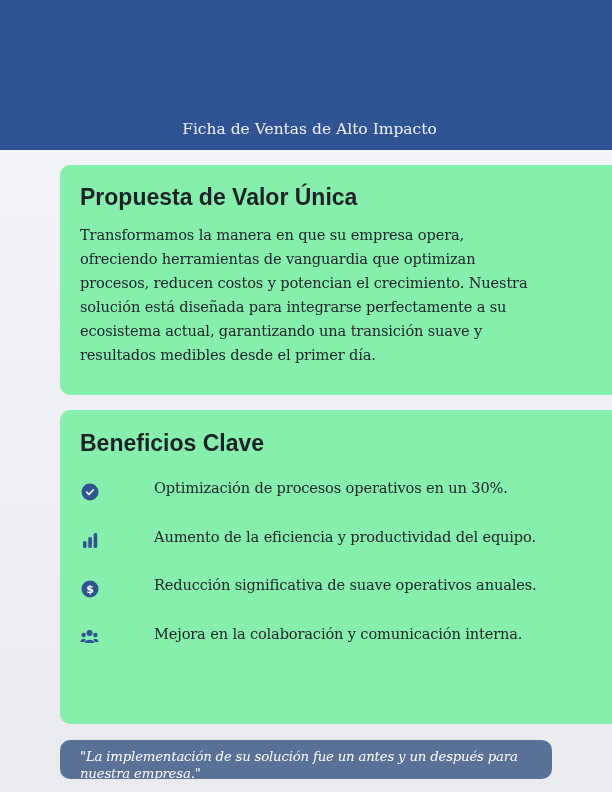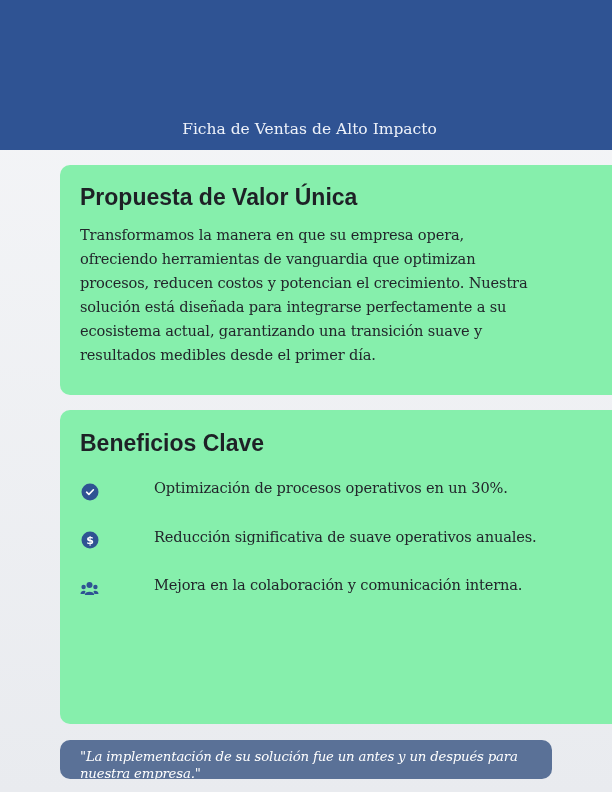--- a/index.html
+++ b/index.html
@@ -96,20 +96,30 @@
         <svg width="18" height="18" viewBox="0 0 18 18">
             <circle cx="9" cy="9" r="8.5" fill="#2f5393"></circle>
             <path d="M5.6 9.2 L7.9 11.4 L12.4 6.8" stroke="#fff" stroke-width="1.6" fill="none" stroke-linecap="round" stroke-linejoin="round"></path>
           </svg>
       </span>
       <span class="text">Optimización de procesos operativos en un 30%.</span>
     </li>
     <li class="benefit">
       <span class="icon">
         <svg width="18" height="18" viewBox="0 0 18 18">
+            <rect x="2" y="10" width="3.6" height="7" rx="1.6" fill="#2f5393"></rect>
+            <rect x="7.3" y="6" width="3.6" height="11" rx="1.6" fill="#2f5393"></rect>
+            <rect x="12.6" y="2" width="3.6" height="15" rx="1.6" fill="#2f5393"></rect>
+          </svg>
+      </span>
+      <span class="text">Aumento de la eficiencia y productividad del equipo.</span>
+    </li>
+    <li class="benefit">
+      <span class="icon">
+        <svg width="18" height="18" viewBox="0 0 18 18">
             <circle cx="9" cy="9" r="8.5" fill="#2f5393"></circle>
             <text x="9" y="13" text-anchor="middle" font-family="DejaVu Sans, sans-serif" font-weight="700" font-size="11" fill="#fff">$</text>
           </svg>
       </span>
       <span class="text">Reducción significativa de suave operativos anuales.</span>
     </li>
     <li class="benefit">
       <span class="icon">
         <svg width="19" height="18" viewBox="0 0 19 18">
             <circle cx="9.5" cy="5" r="3" fill="#2f5393"></circle>

